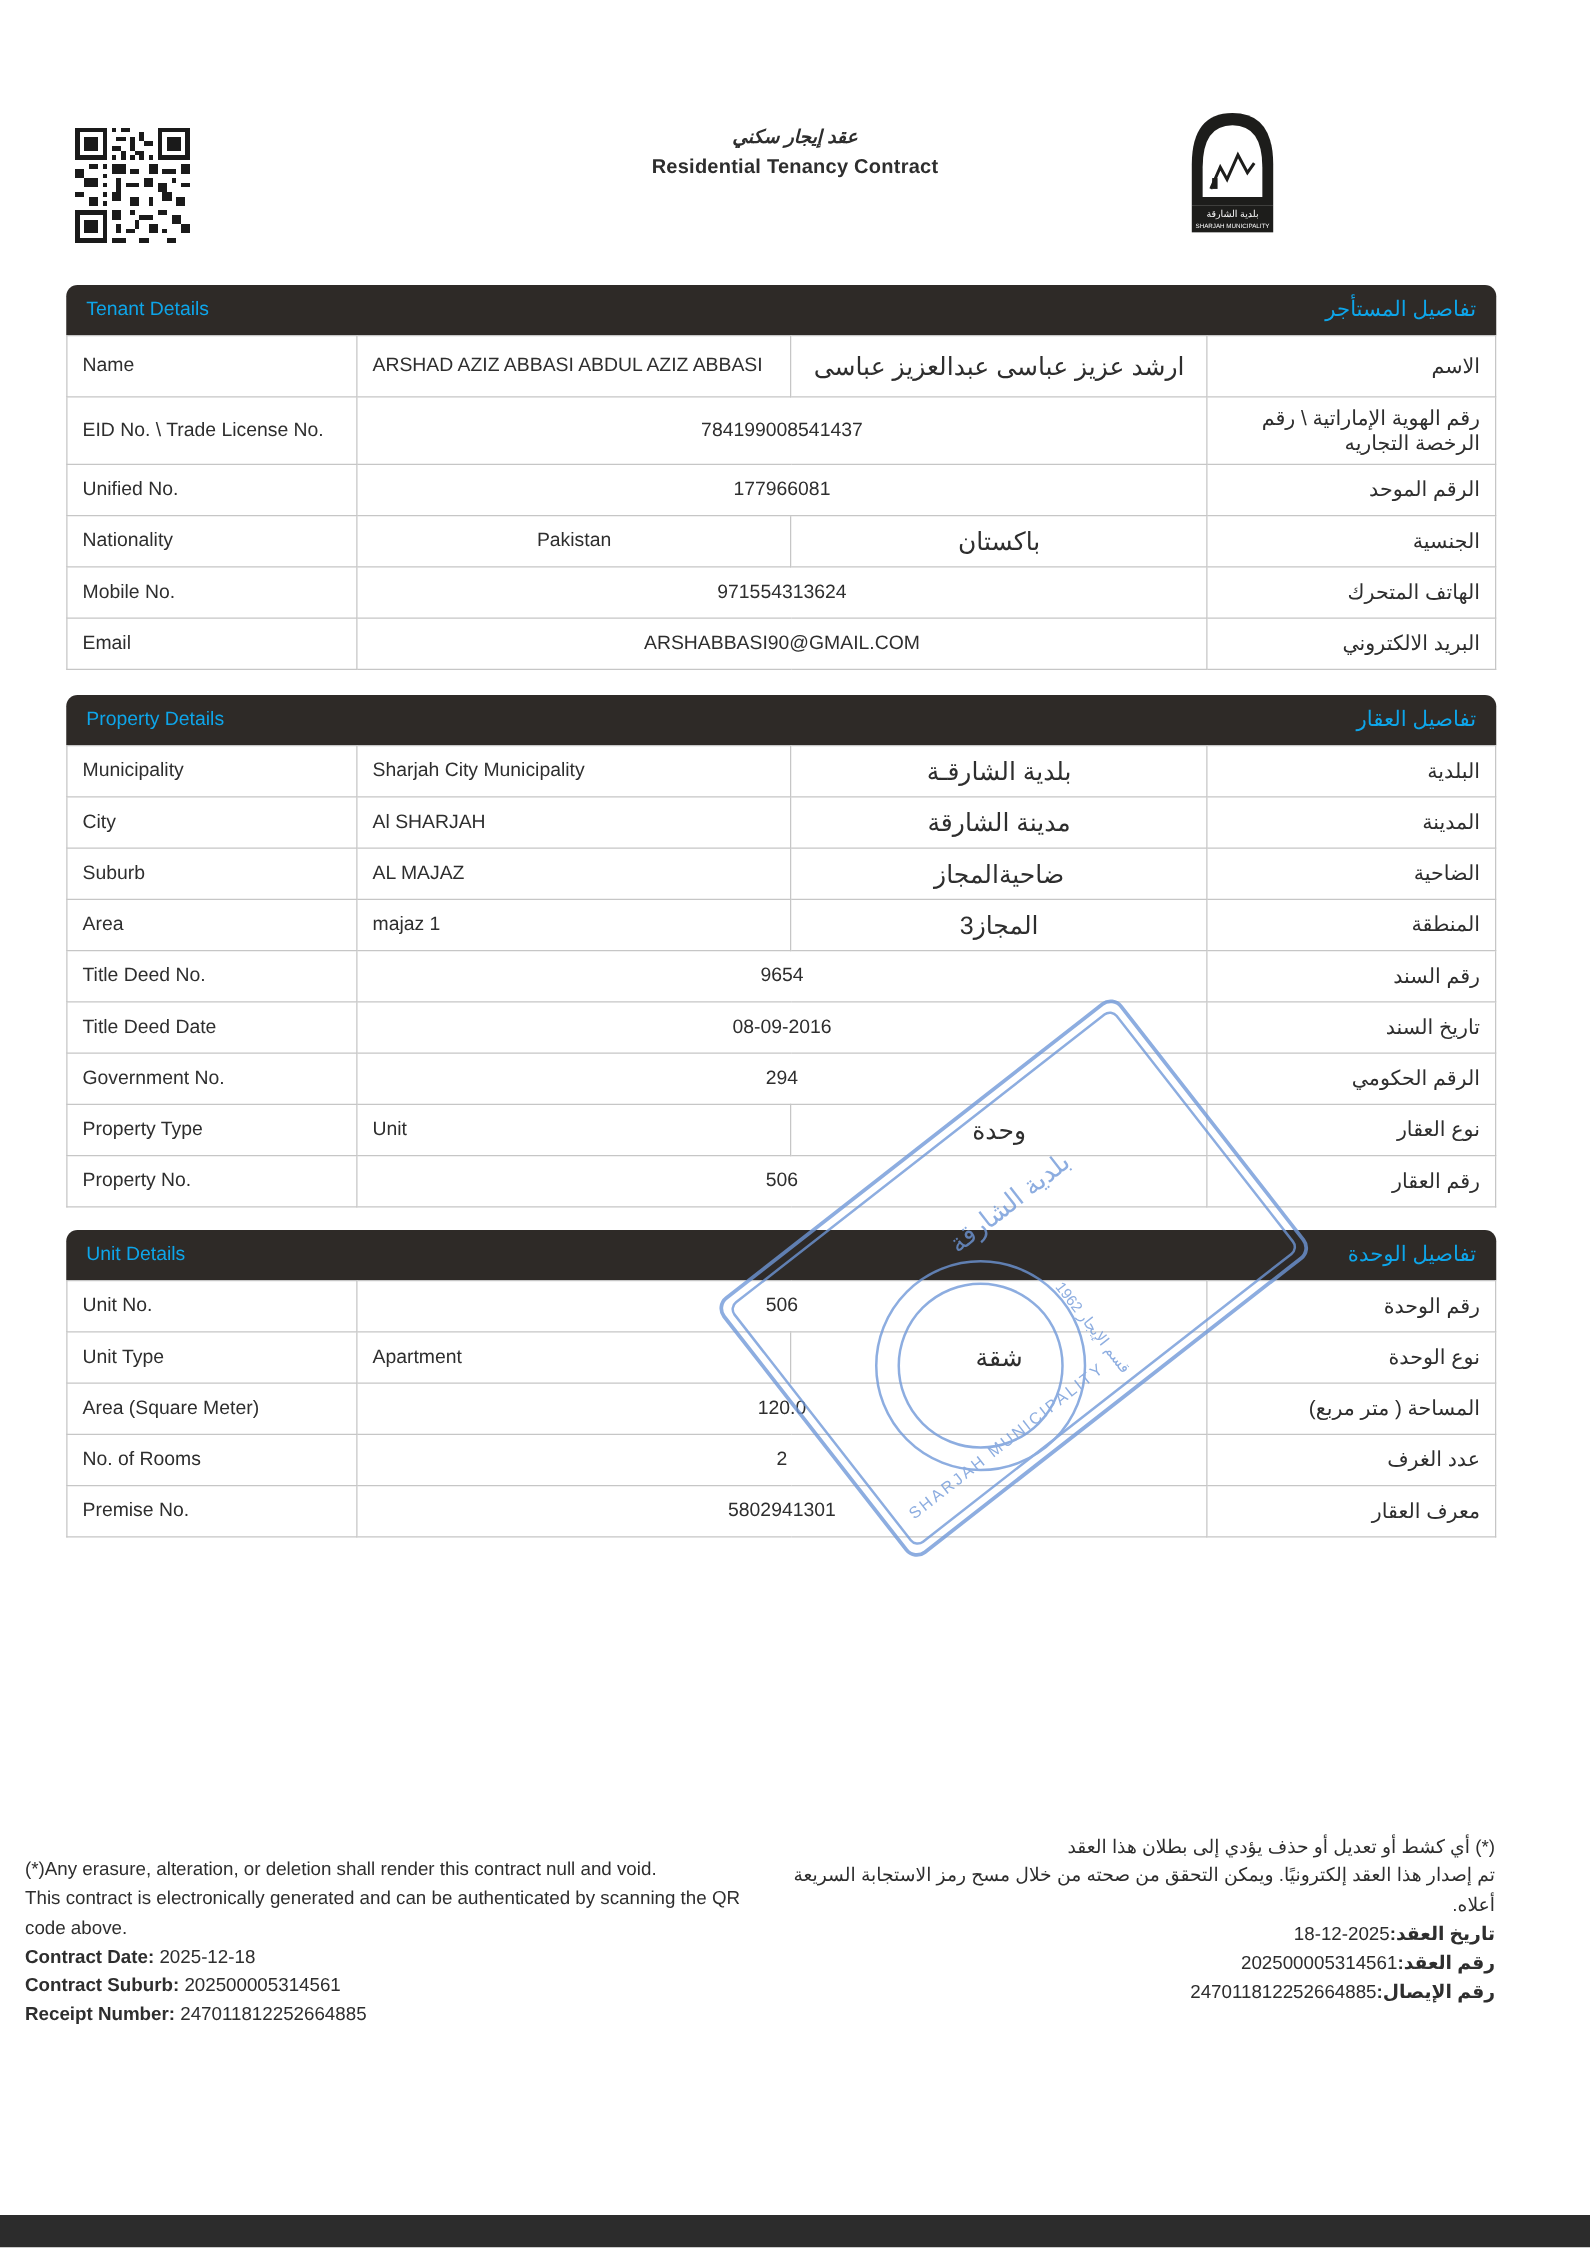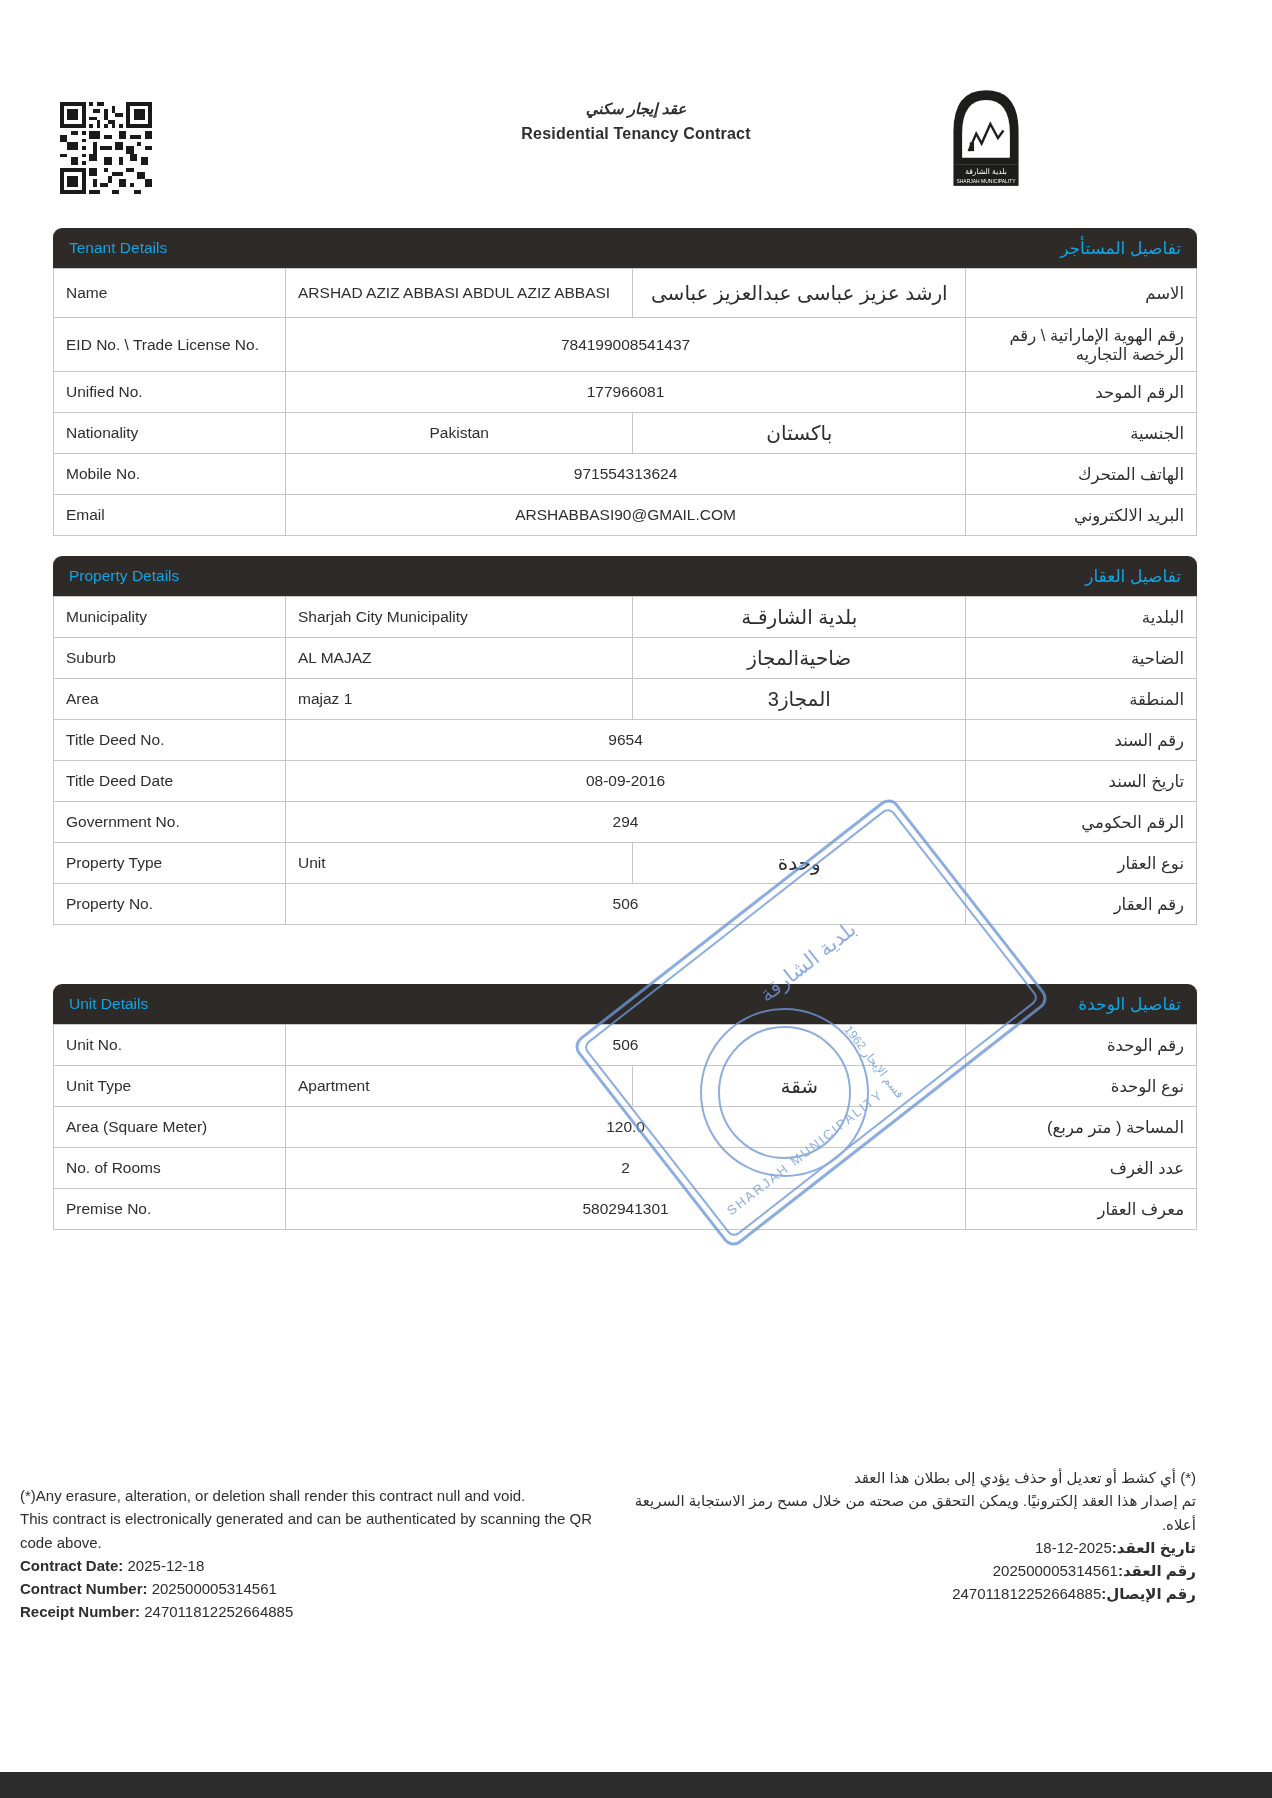--- a/index.html
+++ b/index.html
@@ -207,20 +207,26 @@
         <col style="width:20.2%">
       </colgroup>
     <tbody>
         <tr>
       <td class="lbl">Municipality</td>
       <td class="val">Sharjah City Municipality</td>
       <td class="val arv" dir="rtl">بلدية الشارقـة</td>
       <td class="ar-lbl" dir="rtl">البلدية</td>
     </tr>
     <tr>
+      <td class="lbl">City</td>
+      <td class="val">Al SHARJAH</td>
+      <td class="val arv" dir="rtl">مدينة الشارقة</td>
+      <td class="ar-lbl" dir="rtl">المدينة</td>
+    </tr>
+    <tr>
       <td class="lbl">Suburb</td>
       <td class="val">AL MAJAZ</td>
       <td class="val arv" dir="rtl">ضاحيةالمجاز</td>
       <td class="ar-lbl" dir="rtl">الضاحية</td>
     </tr>
     <tr>
       <td class="lbl">Area</td>
       <td class="val">majaz 1</td>
       <td class="val arv" dir="rtl">المجاز3</td>
       <td class="ar-lbl" dir="rtl">المنطقة</td>
@@ -303,21 +309,21 @@
   <div class="s-circle"></div>
   <div class="s-t1">بلدية الشارقة</div>
   <div class="s-t2">SHARJAH MUNICIPALITY</div>
   <div class="s-t3">قسم الإيجار 1962</div>
 </div>
 
 <div class="footer-en">
   <div class="fline">(*)Any erasure, alteration, or deletion shall render this contract null and void.</div>
   <div class="fline">This contract is electronically generated and can be authenticated by scanning the QR code above.</div>
   <div class="fline"><b>Contract Date:</b> <span>2025-12-18</span></div>
-  <div class="fline"><b>Contract Number:</b> <span>202500005314561</span></div>
+  <div class="fline"><b>Contract Suburb:</b> <span>202500005314561</span></div>
   <div class="fline"><b>Receipt Number:</b> <span>247011812252664885</span></div>
 </div>
 
 <div class="footer-ar">
   <div class="fline">(*) أي كشط أو تعديل أو حذف يؤدي إلى بطلان هذا العقد</div>
   <div class="fline">تم إصدار هذا العقد إلكترونيًا. ويمكن التحقق من صحته من خلال مسح رمز الاستجابة السريعة أعلاه.</div>
   <div class="fline"><b>تاريخ العقد:</b><span>2025-12-18</span></div>
   <div class="fline"><b>رقم العقد:</b><span>202500005314561</span></div>
   <div class="fline"><b>رقم الإيصال:</b><span>247011812252664885</span></div>
 </div>

